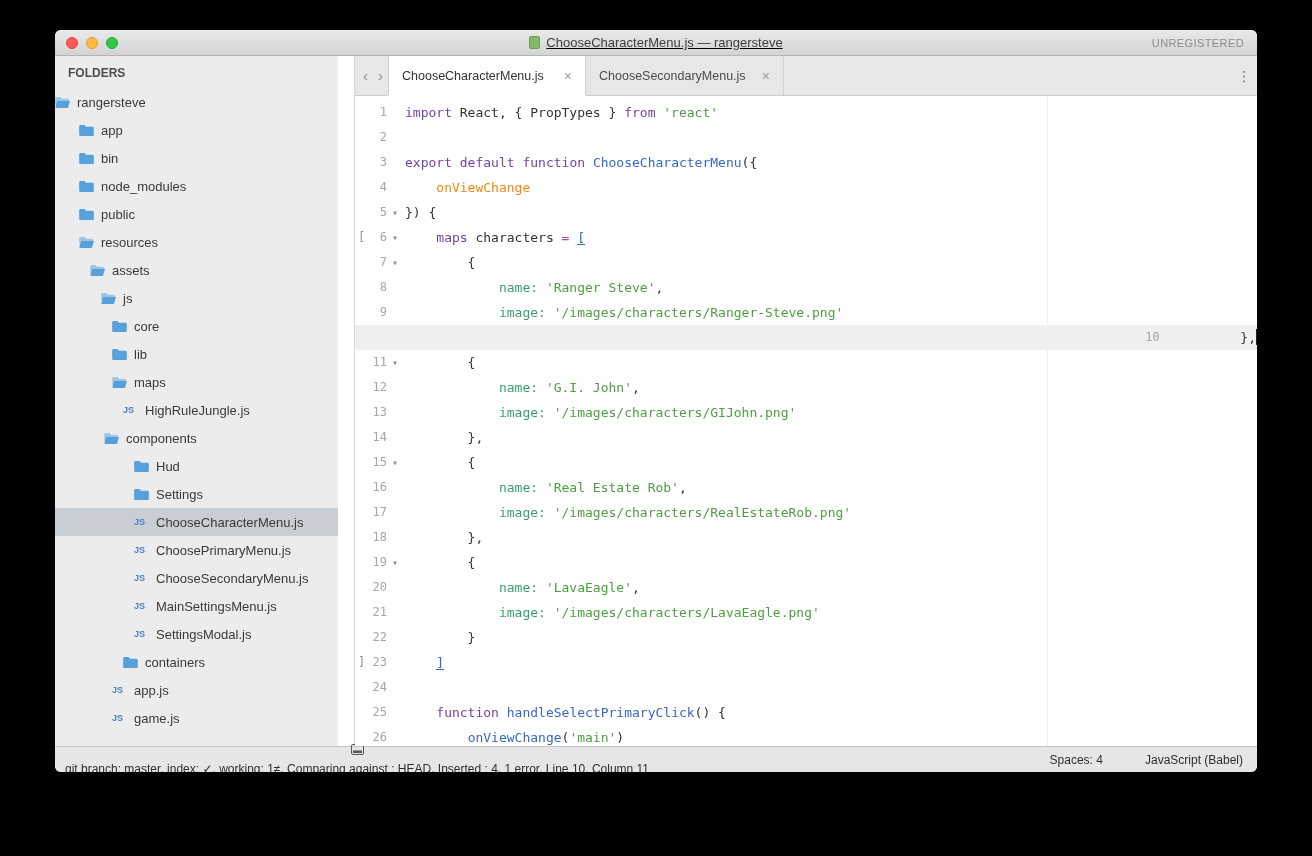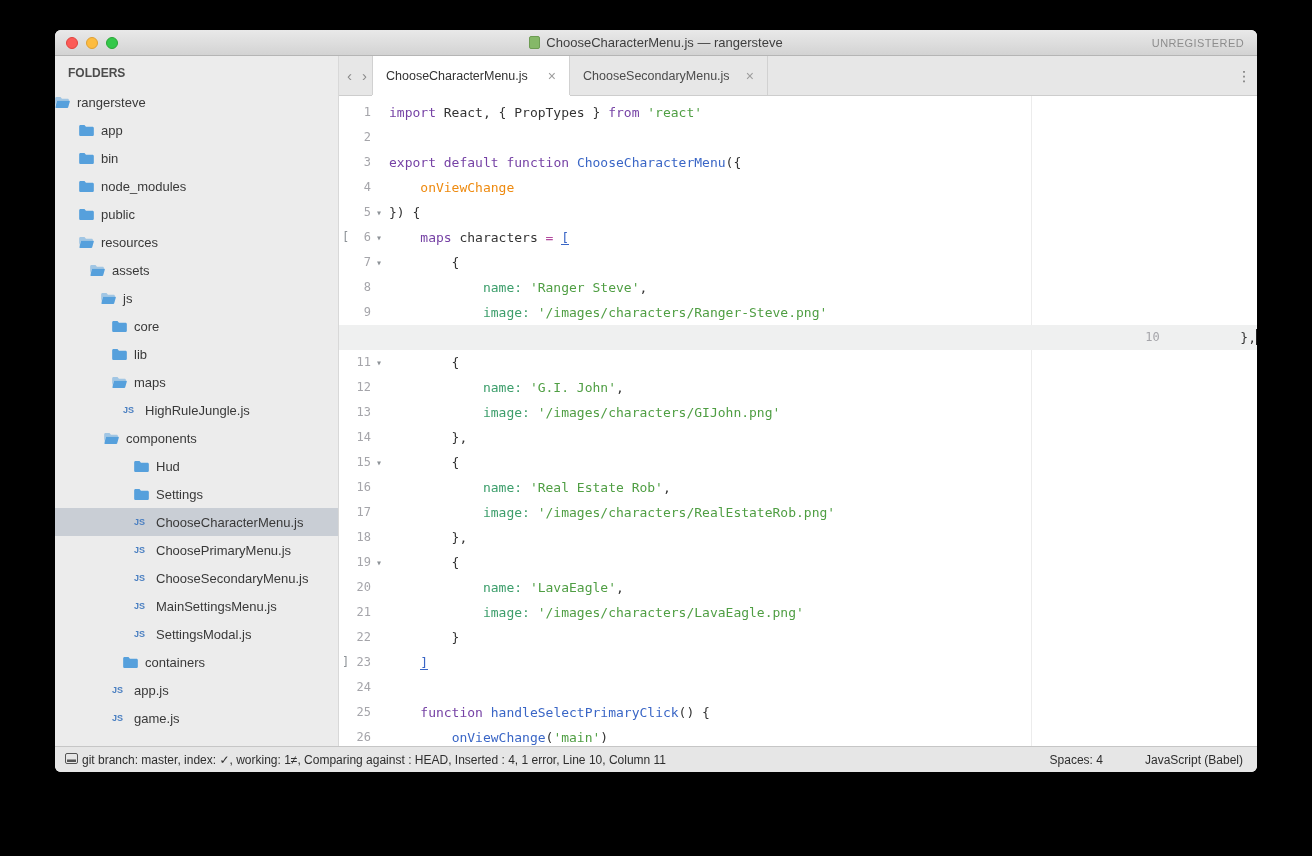--- a/index.html
+++ b/index.html
@@ -12,28 +12,28 @@
 
   
   .titlebar { height:26px; flex:none; background:linear-gradient(#e9e9e9,#d3d3d3);
               border-bottom:1px solid #b5b5b5; position:relative;
               display:flex; align-items:center; justify-content:center; }
   .traffic { position:absolute; left:11px; top:7px; display:flex; gap:8px; }
   .tl { width:12px; height:12px; border-radius:50%; }
   .tl.red    { background:#fc5b57; border:1px solid #e0443e; }
   .tl.yellow { background:#fdbc40; border:1px solid #dfa033; }
   .tl.green  { background:#34c84a; border:1px solid #2aa636; }
-  .title-center { display:flex; align-items:center; gap:6px; }
+  .title-center { display:flex; align-items:center; gap:6px;text-decoration:underline; }
   .doc-icon { width:11px; height:13px; border-radius:2px; background:#85b868;
               border:1px solid #6d9c53; display:inline-block; }
   .win-title { font-size:13px; color:#3e3e3e; }
   .license { position:absolute; right:13px; font-size:11px; color:#8d8d8d; letter-spacing:.4px; }
 
   
-  .main { flex:1; display:flex; min-height:0; }
+  .main { flex:1; display:flex; min-height:0;gap:16px; }
 
   .sidebar { width:283px; flex:none; background:#ececec; overflow:hidden; }
   .sb-header { height:32px; line-height:34px; padding-left:13px; font-size:12px;
                font-weight:bold; color:#4c4c4c; }
   .tree-row { display:flex; align-items:center; height:28px; cursor:default; }
   .tree-row.selected { background:#c9ced5; }
   .tree-icon { width:16px; flex:none; margin-right:6px; color:#56a0dc;
                display:flex; align-items:center; justify-content:flex-start; }
   .tree-icon.js { color:#4a7fc1; font-weight:bold; font-size:9px; }
   .tree-label { font-size:13px; color:#393939; white-space:nowrap; }
@@ -77,21 +77,21 @@
   .tk-op    { color:var(--operator,#b24a9e); }
   .tk-br    { color:var(--bracket,#3a66c6); box-shadow:inset 0 -1px var(--bracket,#3a66c6); }
   .tk-pl    { color:var(--text,#333333); }
   .caret { display:inline-block; width:0; border-left:1.5px solid #222;
            height:16px; vertical-align:-3px; }
 
   
   .statusbar { height:26px; flex:none; background:#e6e6e6; border-top:1px solid #c6c6c6;
                display:flex; align-items:center; justify-content:space-between;
                padding:0 10px; font-size:12px; color:#2e2e2e; }
-  .sb-left { display:flex; align-items:center; gap:4px; }
+  .sb-left { display:flex; align-items:center; gap:4px;flex-direction:column; }
   .sb-right { display:flex; gap:42px; padding-right:4px; }
 </style>
 </head>
 <body>
 
 <div class="screen">
   <div class="window">
 
     <div class="titlebar">
       <div class="traffic">

